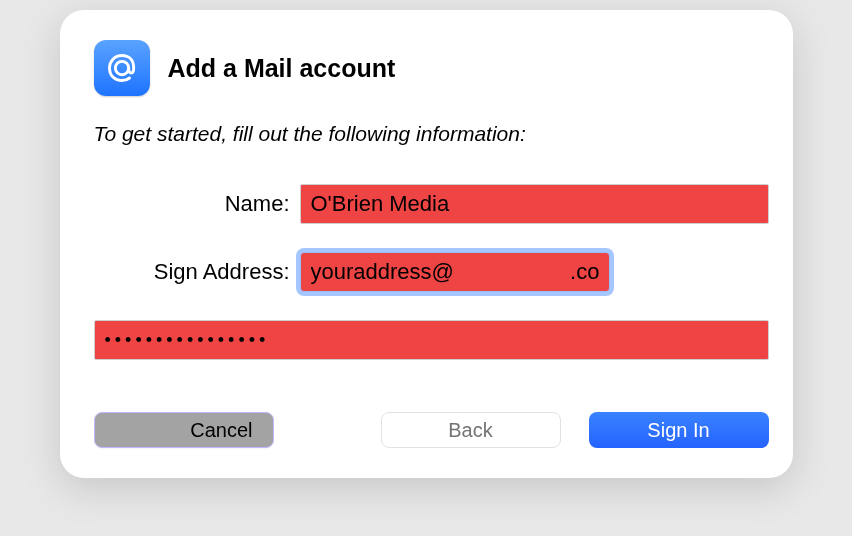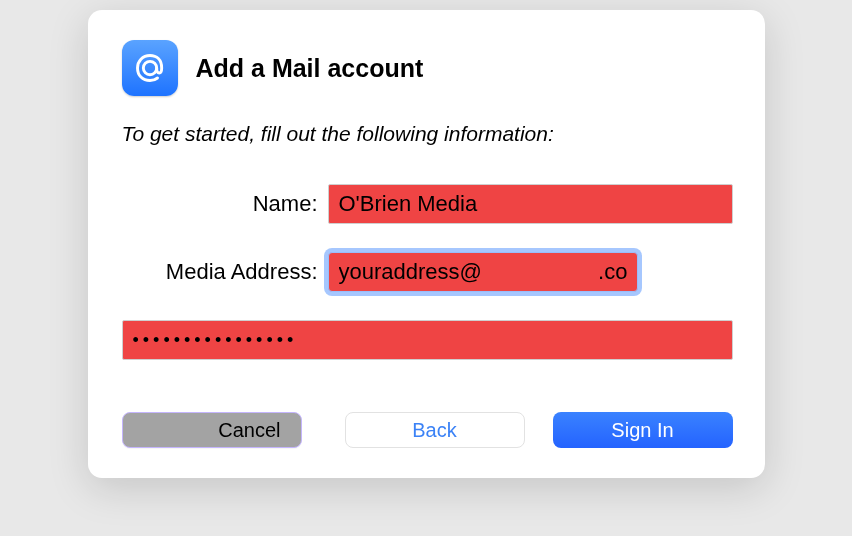--- a/index.html
+++ b/index.html
@@ -11,25 +11,25 @@
       width: 852px;
       height: 536px;
       background: #e8e8e8;
       font-family: -apple-system, "Helvetica Neue", Helvetica, Arial, sans-serif;
       display: flex;
       align-items: flex-start;
       justify-content: center;
       padding-top: 10px;
     }
     .dialog {
-      width: 677px;
+      width: 733px;
       background: #ffffff;
-      border-radius: 14px;
+      border-radius: 24px;
       box-shadow: 0 10px 40px rgba(0,0,0,0.15);
-      padding: 30px 32px 30px 34px;
+      padding: 30px 24px 30px 34px;
     }
     .header {
       display: flex;
       align-items: center;
       gap: 18px;
       margin-bottom: 26px;
     }
     .app-icon {
       width: 56px;
       height: 56px;
@@ -112,21 +112,21 @@
     .btn-secondary {
       background: #a3a3a3;
       border: 1px solid #c4b5fd;
       color: #000;
       box-shadow: 0 1px 1px rgba(0,0,0,0.04);
       text-align: right;
     }
     .btn-disabled {
       background: #fff;
       border: 1px solid #e2e2e2;
-      color: #3b82f6;
+      color: #737373;
     }
     .btn-primary {
       background: linear-gradient(180deg, #3a82ff 0%, #2463ff 100%);
       color: #fff;
       font-weight: 500;
       margin-left: 16px;
     }
     .spacer {
       flex: 1;
     }
@@ -146,21 +146,21 @@
   </div>
 
   <div class="subtitle">To get started, fill out the following information:</div>
 
   <div class="form-row">
     <div class="label">Name:</div>
     <input class="input" type="text" value="O'Brien Media" style="">
   </div>
 
   <div class="form-row">
-    <div class="label">Media Address:</div>
+    <div class="label">Sign Address:</div>
     <div class="email-wrapper">
       <input class="input focused" type="text" value="youraddress@                   .co.uk" style="">
     </div>
   </div>
 
   <div class="form-row">
     <input class="input input-password" type="text" value="••••••••••••••••" style="">
   </div>
 
   <div class="button-row">

